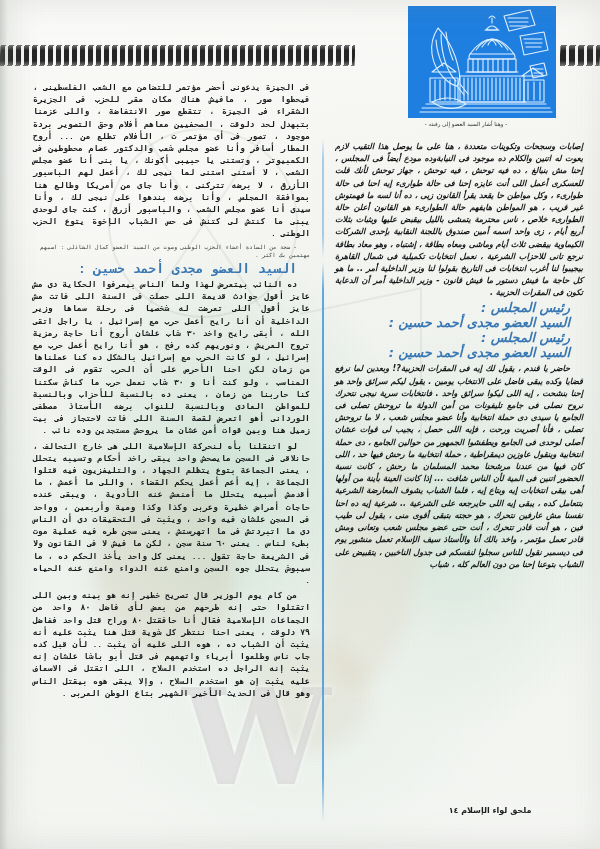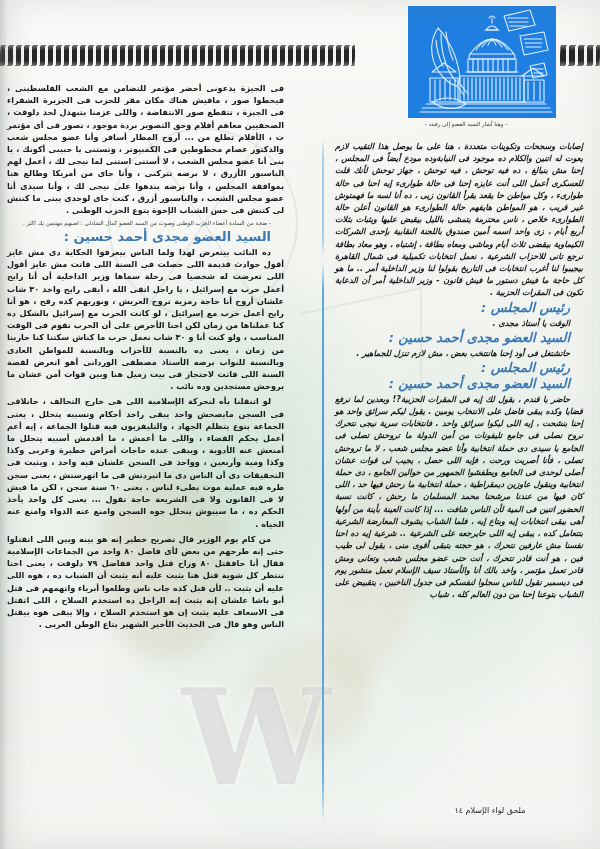--- a/index.html
+++ b/index.html
@@ -165,21 +165,21 @@
     position: absolute;
     direction: rtl;
     text-align: justify;
     color: #16191a;
     font-size: 8.1px;
     line-height: 12.2px;
     letter-spacing: .05px;
     font-weight: 700;
   }
   .col-right { left: 335px; top: 140px; width: 248px; font-style: italic; }
-  .col-left  { left: 7px;  top: 82px;  width: 277px; }
+  .col-left  { left: 33px;  top: 82px;  width: 277px; font-family: Liberation Mono, monospace; }
 
   .col p {
     margin: 0 0 3px 0;
     text-indent: 13px;
   }
   .col p.no-indent { text-indent: 0; }
 
   .speaker {
     color: #3a78b4;
     font-weight: 700;
@@ -225,21 +225,21 @@
 
   
   .footer {
     position: absolute;
     left: 402px;
     top: 806px;
     width: 176px;
     text-align: center;
     direction: rtl;
     font-size: 8px;
-    font-weight: 400;
+    font-weight: 700;
     color: #1b1f20;
     letter-spacing: .3px;
   }
 
   .dark-corner {
     position: absolute;
     left: 0; top: 0;
     width: 8px; height: 849px;
     background: linear-gradient(90deg, rgba(110,118,110,0.22), rgba(255,255,255,0));
     pointer-events: none;
@@ -315,26 +315,24 @@
   <div class="illus-caption">- وهنا أشار السيد العضو إلى رقبته -</div>
 
   <div class="divider-top"></div>
   <div class="divider"></div>
 
   <div class="col col-right">
     <p class="no-indent">إصابات وسجحات وتكوينات متعددة ، هنا على ما يوصل هذا التقيب لازم يعوت له اتنين والكلام ده موجود فى النيابةوده مودع أيضاً فى المجلس ، إحنا مش بنبالغ ، ده فيه توحش ، فيه توحش ، جهاز توحش لأنك قلت للعسكرى أعمل اللى أنت عايزه إحنا فى حالة طوارىء إيه احنا فى حالة طوارىء ، وكل مواطن حا يقعد يقرأ القانون زيى ، ده أنا لسه ما فهمتوش غير قريب ، هو المواطن هايفهم حالة الطوارىء هو القانون أعلن حالة الطوارىء خلاص ، ناس محترمة يتمشى بالليل بيقبض عليها ويثبات بثلات أربع أيام ، زى واحد اسمه أمين صندوق باللجنة النقابية بإحدى الشركات الكيماوية بيقضى ثلاث أيام وماشى ومعاه بطاقة ، إشتباه ، وهو معاد بطاقة نرجع تانى للاحزاب الشرعية ، نعمل انتخابات تكميلية فى شمال القاهرة بيجيبوا لنا أغرب انتخابات فى التاريخ بقولوا لنا وزير الداخلية أمر .. ما هو كل حاجة ما فيش دستور ما فيش قانون - وزير الداخلية أمر أن الدعاية تكون فى المقرات الحزبية .</p>
 
     <div>
       <p class="speaker">رئيس المجلس :</p>
-      <p class="speaker-reply">الوقت يا أستاذ مجدى .</p>
     </div>
 
     <div>
       <p class="speaker">السيد العضو مجدى أحمد حسين :</p>
-      <p class="speaker-reply">حاتشتغل فى أود إحنا هانتتخب بعض ، مش لازم تنزل للجماهير .</p>
     </div>
 
     <div>
       <p class="speaker">رئيس المجلس :</p>
     </div>
 
     <div>
       <p class="speaker">السيد العضو مجدى أحمد حسين :</p>
       <p class="speaker-reply">حاضر يا قندم ، يقول لك إيه فى المقرات الحزبية?! وبعدين لما نرفع قضايا وكده يبقى فاضل على الانتخاب يومين . يقول ليكم سرائق واحد هو إحنا بنشحت ، إيه اللى ليكوا سرائق واحد . فانتخابات سرية نيجى نتحرك نروح نصلى فى جامع تليفونات من أمن الدولة ما تروحش تصلى فى الجامع يا سيدى دى حملة انتخابية وأنا عضو مجلس شعب ، لا ما تروحش تصلى ، فأنا أصريت ورحت ، فإيه اللى حصل ، يجيب لى قوات عشان أصلى لوحدى فى الجامع ويطفشوا الجمهور من حوالين الجامع ، دى حملة انتخابية وينقول عاوزين ديمقراطية ، حملة انتخابية ما رحش فيها حد ، اللى كان فيها من عندنا مرشحنا محمد المسلمان ما رحش ، كانت نسبة الحضور اتنين فى المية لأن الناس شافت ... إذا كانت العينة بأينة من أولها أهى بيقى انتخابات إيه وبتاع إيه ، فلما الشباب يشوف المعارضة الشرعية بتتعامل كده ، يبقى إيه اللى حايرجعه على الشرعية .. شرعية إيه ده احنا نفسنا مش عارفين نتحرك ، هو حجته بتبقى أقوى منى ، يقول لى طيب فين ، هو أنت قادر تتحرك ، أنت حتى عضو مجلس شعب وتعانى ومش قادر تعمل مؤتمر ، واخد بالك أنا والأستاذ سيف الإسلام تعمل منشور يوم فى ديسمبر نقول للناس سجلوا لنفسكم فى جدول الناخبين ، يتقبيض على الشباب بتوعنا إحنا من دون العالم كله ، شباب</p>
     </div>

